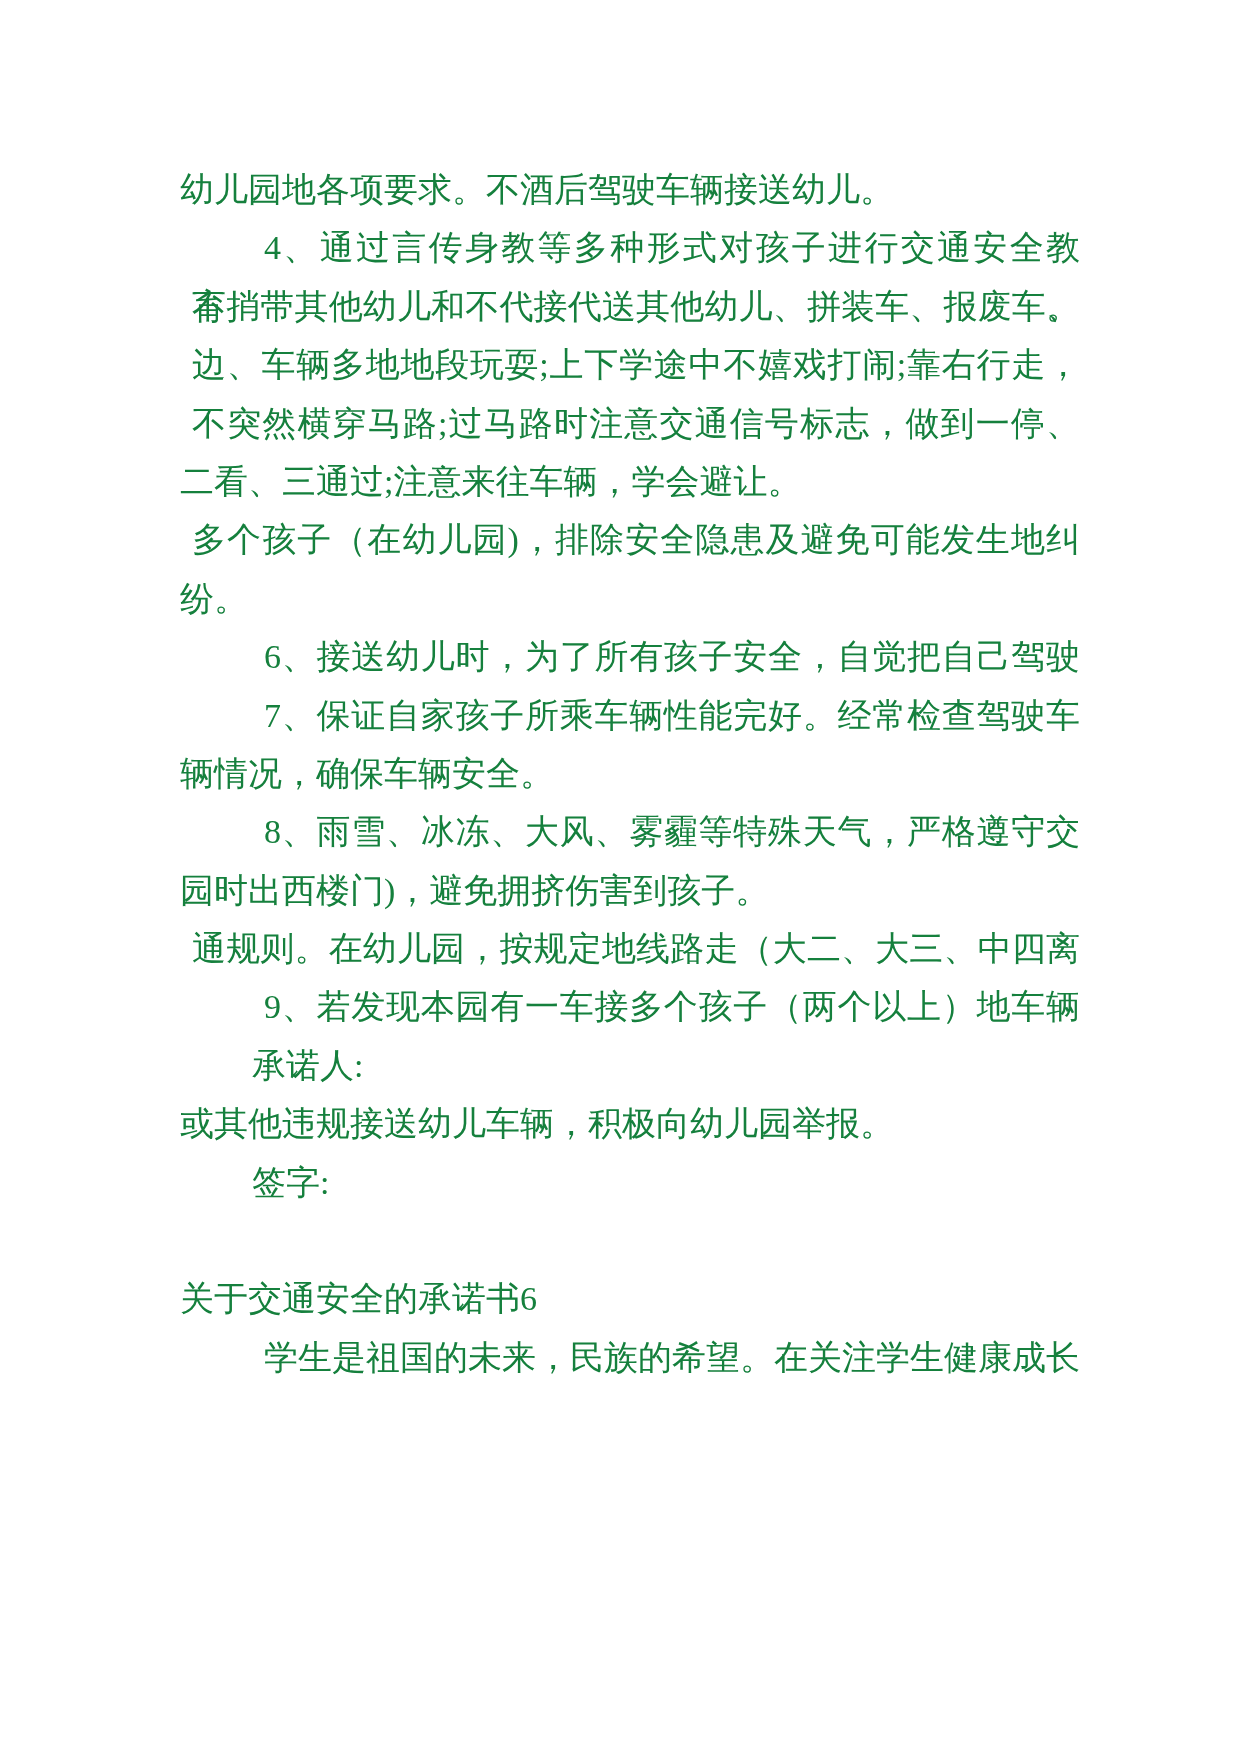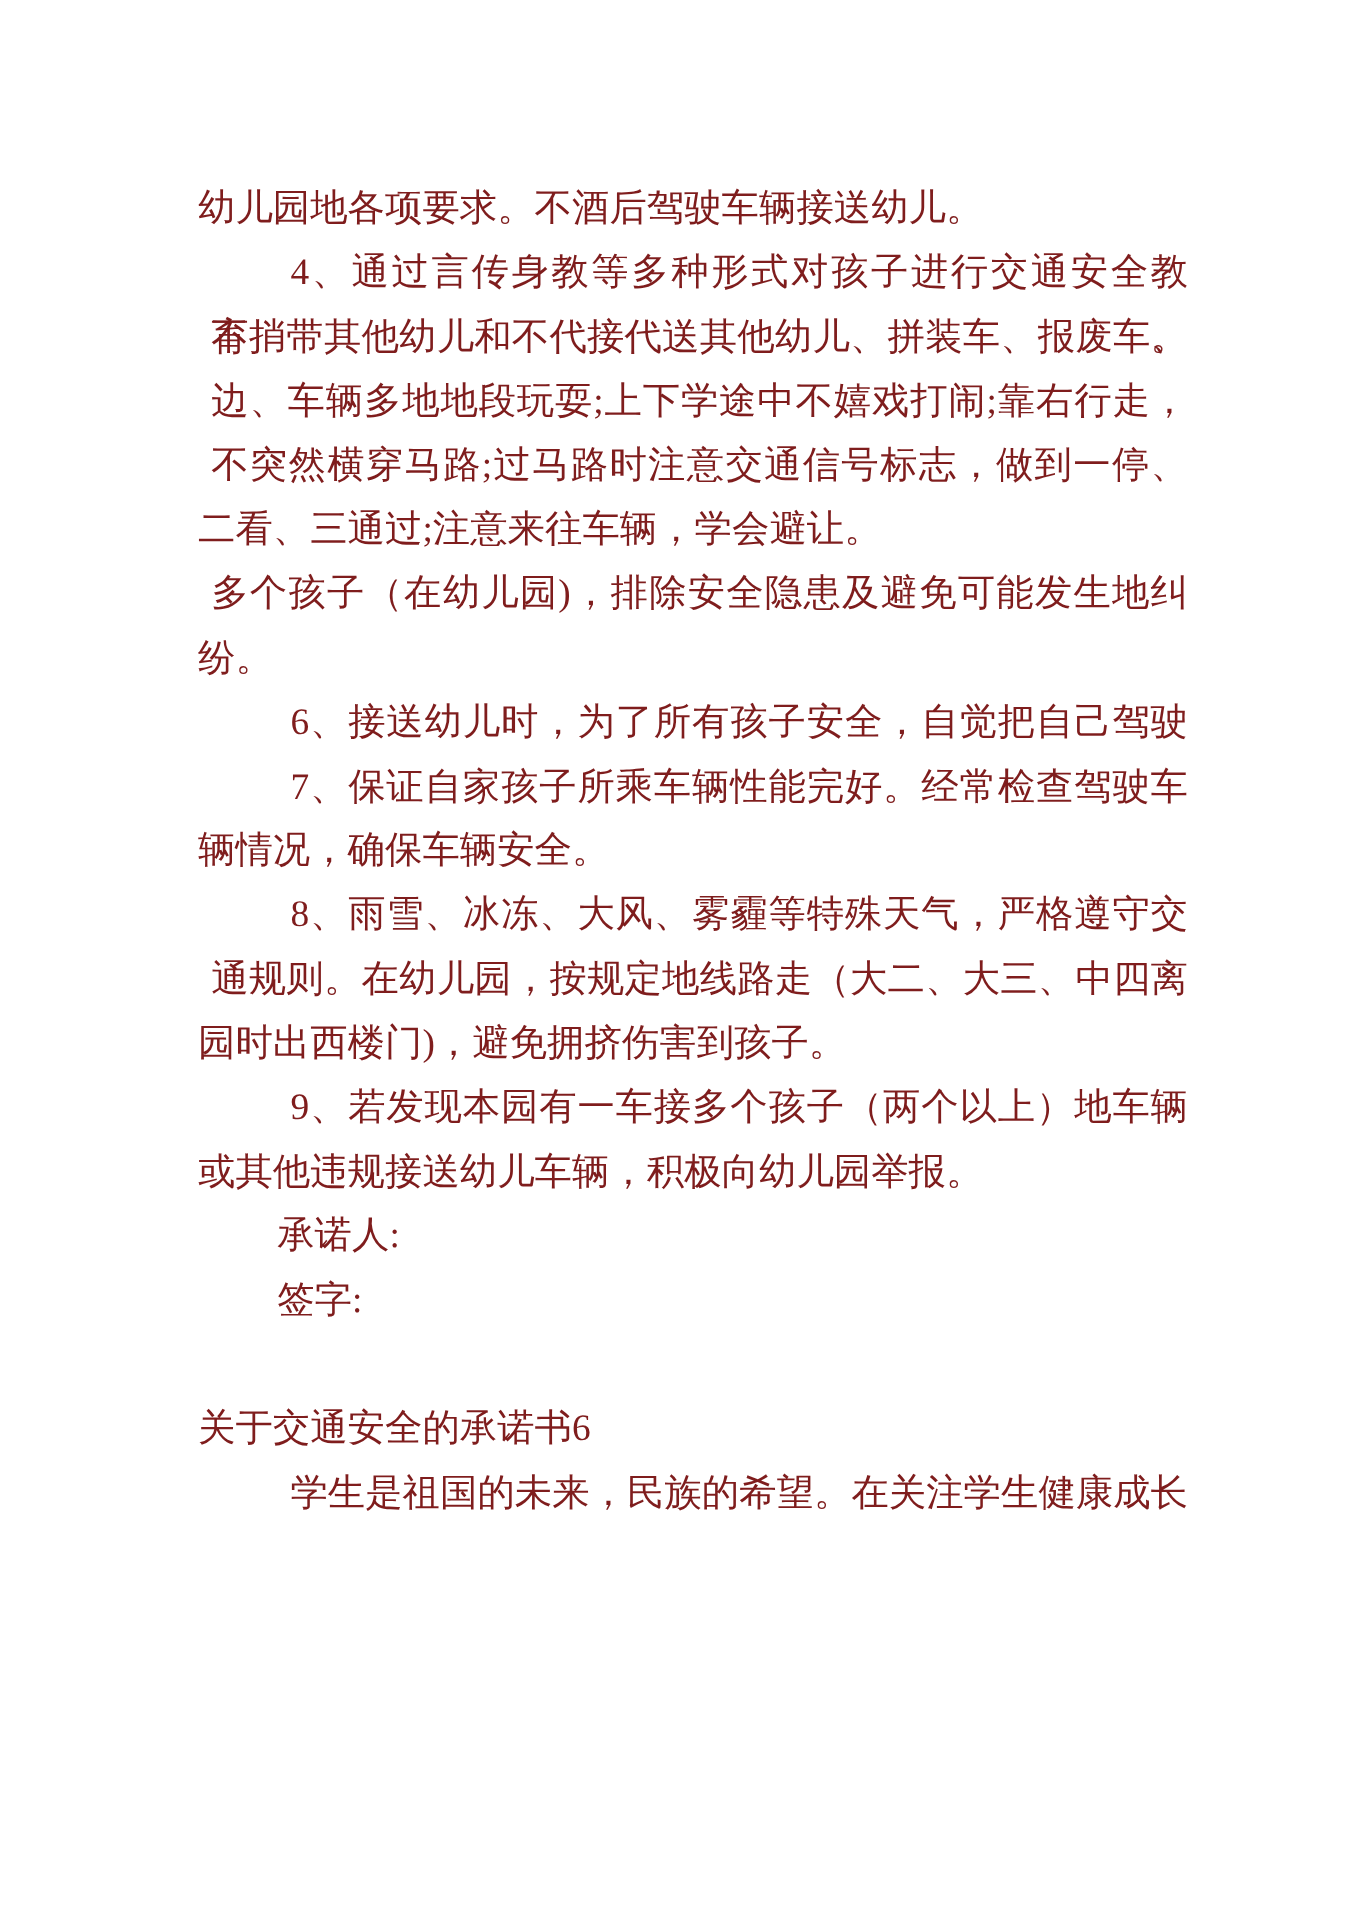--- a/index.html
+++ b/index.html
@@ -47,36 +47,36 @@
     
   }
   .line.heading {
     
   }
 </style>
 </head>
 <body>
 
 <div class="page" style="background: rgb(255, 255, 255);">
-  <div class="content" style="color: #7f1d1d;">
+  <div class="content" style="color: #15803d;">
       <div class="line body">幼儿园地各项要求。不酒后驾驶车辆接送幼儿。</div>
       <div class="line body indent justify">4、通过言传身教等多种形式对孩子进行交通安全教育。</div>
       <div class="line body justify">不捎带其他幼儿和不代接代送其他幼儿、拼装车、报废车、</div>
       <div class="line body justify">边、车辆多地地段玩耍;上下学途中不嬉戏打闹;靠右行走，</div>
       <div class="line body justify">不突然横穿马路;过马路时注意交通信号标志，做到一停、</div>
       <div class="line body">二看、三通过;注意来往车辆，学会避让。</div>
       <div class="line body justify">多个孩子（在幼儿园)，排除安全隐患及避免可能发生地纠</div>
       <div class="line body">纷。</div>
       <div class="line body indent justify">6、接送幼儿时，为了所有孩子安全，自觉把自己驾驶</div>
       <div class="line body indent justify">7、保证自家孩子所乘车辆性能完好。经常检查驾驶车</div>
       <div class="line body">辆情况，确保车辆安全。</div>
       <div class="line body indent justify">8、雨雪、冰冻、大风、雾霾等特殊天气，严格遵守交</div>
+      <div class="line body">园时出西楼门)，避免拥挤伤害到孩子。</div>
       <div class="line body justify">通规则。在幼儿园，按规定地线路走（大二、大三、中四离</div>
-      <div class="line body">园时出西楼门)，避免拥挤伤害到孩子。</div>
       <div class="line body indent justify">9、若发现本园有一车接多个孩子（两个以上）地车辆</div>
+      <div class="line body indent">承诺人:</div>
       <div class="line body">或其他违规接送幼儿车辆，积极向幼儿园举报。</div>
-      <div class="line body indent">承诺人:</div>
       <div class="line body indent">签字:</div>
       <div class="line blank"></div>
       <div class="line heading">关于交通安全的承诺书6</div>
       <div class="line body indent justify">学生是祖国的未来，民族的希望。在关注学生健康成长</div>
     </div>
 </div>
 
 </body></html>

